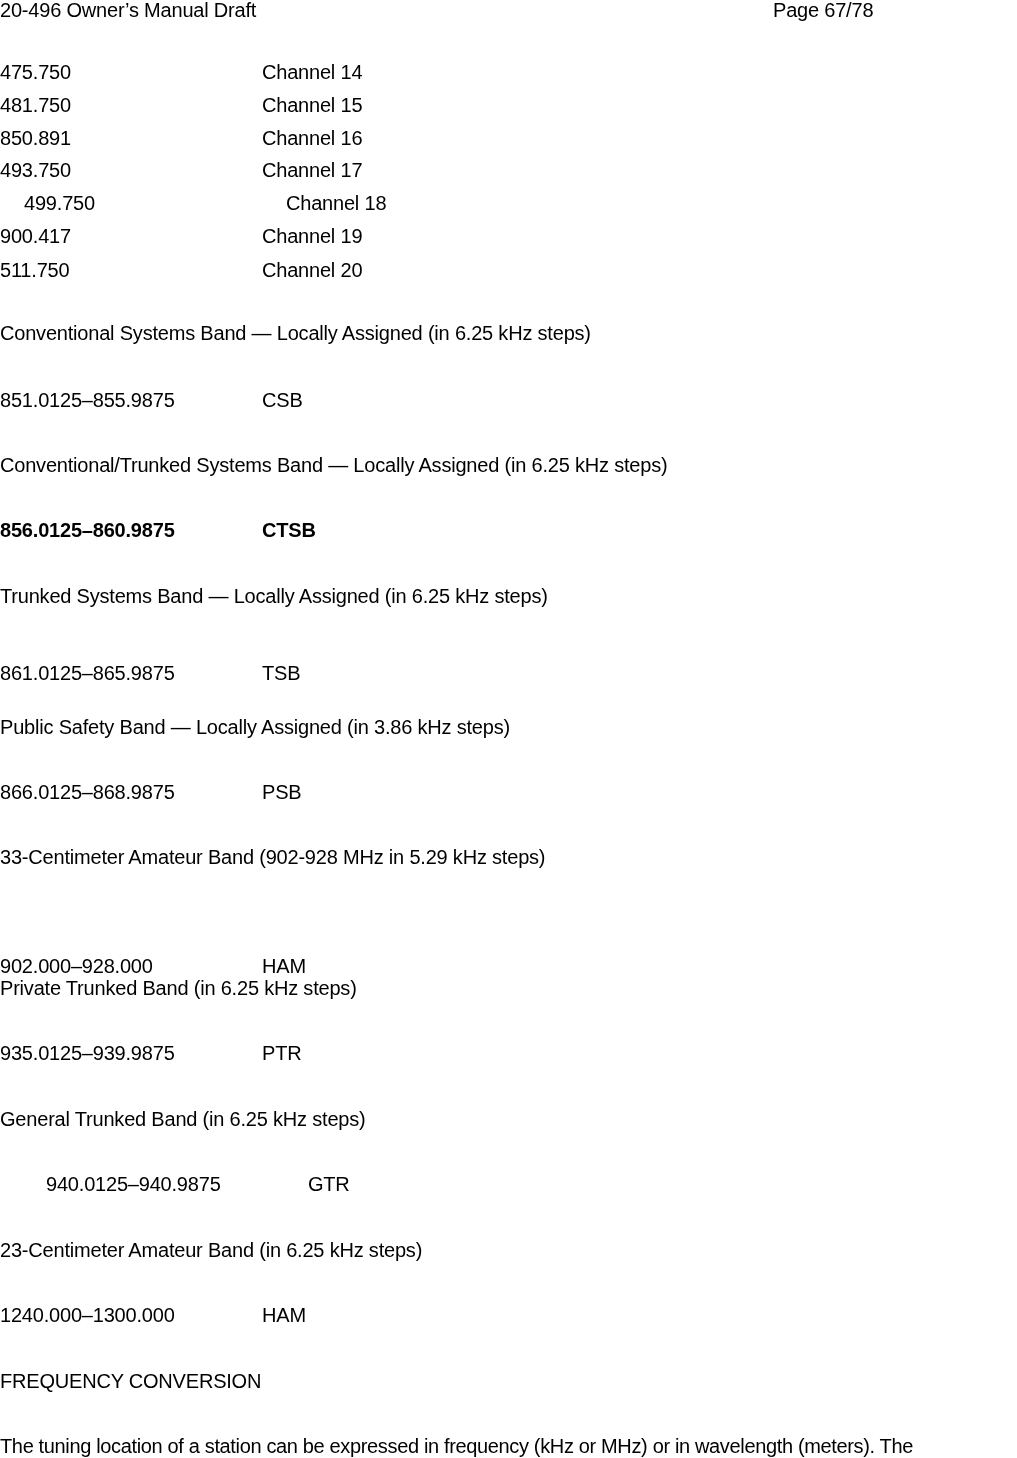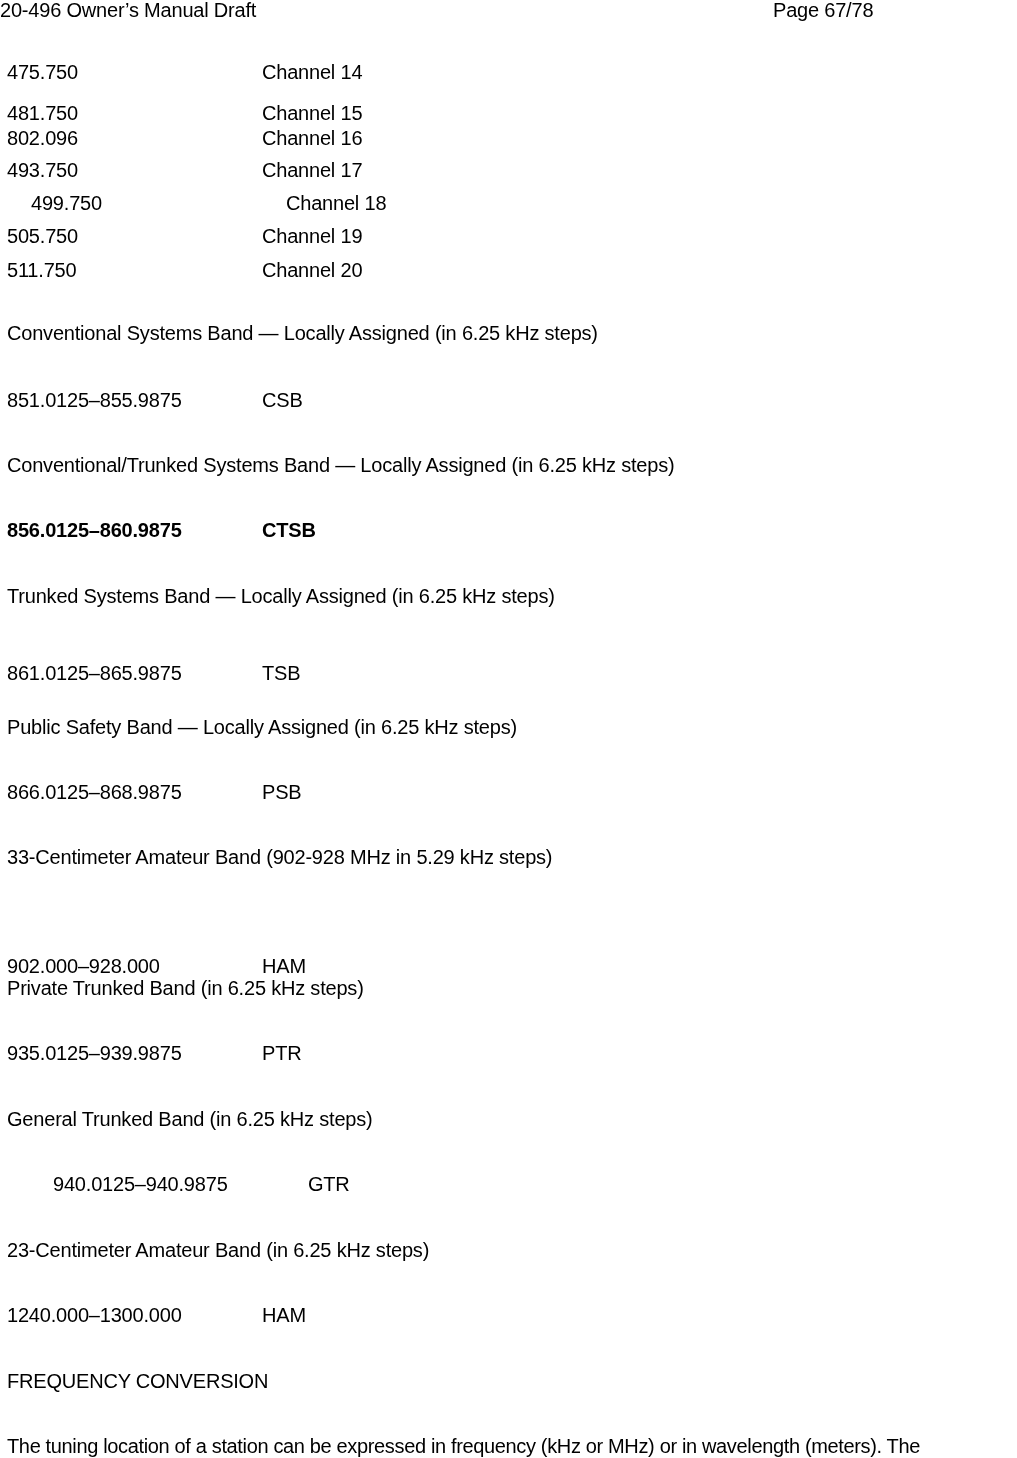--- a/index.html
+++ b/index.html
@@ -16,21 +16,20 @@
       color: #000000;
       font-size: 20px;
       letter-spacing: -0.2px;
     }
     .line {
       position: absolute;
       left: 0;
       white-space: nowrap;
       line-height: 24px;
       height: 24px;
-      padding-left: 7px;
     }
     .col2 {
       position: absolute;
       left: 262px;
       top: 0;
     }
     .header-left {
       position: absolute;
       left: 0;
       top: -2px;
@@ -54,38 +53,38 @@
 <div>
   <span class="header-left">20-496 Owner’s Manual Draft</span>
   <span class="header-right">Page 67/78</span>
 </div>
 
 <div>
   <div class="line" style="top:60px;">
     <span>475.750</span>
     <span class="col2">Channel 14</span>
   </div>
-  <div class="line" style="top:93px;margin-top:8px;">
+  <div class="line" style="top:93px;">
     <span>481.750</span>
     <span class="col2">Channel 15</span>
   </div>
   <div class="line" style="top:126px;">
-    <span>802.096</span>
+    <span>850.891</span>
     <span class="col2">Channel 16</span>
   </div>
   <div class="line" style="top:158px;">
     <span>493.750</span>
     <span class="col2">Channel 17</span>
   </div>
   <div class="line" style="top:191px;margin-left:24px;">
     <span>499.750</span>
     <span class="col2">Channel 18</span>
   </div>
   <div class="line" style="top:224px;">
-    <span>505.750</span>
+    <span>900.417</span>
     <span class="col2">Channel 19</span>
   </div>
   <div class="line" style="top:258px;">
     <span>511.750</span>
     <span class="col2">Channel 20</span>
   </div>
 </div>
 
 <div>
 
@@ -100,21 +99,21 @@
     <span>856.0125–860.9875</span>
     <span class="col2">CTSB</span>
   </div>
 
   <div class="line" style="top:584px;">Trunked Systems Band — Locally Assigned (in 6.25 kHz steps)</div>
   <div class="line" style="top:661px;">
     <span>861.0125–865.9875</span>
     <span class="col2">TSB</span>
   </div>
 
-  <div class="line" style="top:715px;">Public Safety Band — Locally Assigned (in 6.25 kHz steps)</div>
+  <div class="line" style="top:715px;">Public Safety Band — Locally Assigned (in 3.86 kHz steps)</div>
   <div class="line" style="top:780px;">
     <span>866.0125–868.9875</span>
     <span class="col2">PSB</span>
   </div>
 
   <div class="line" style="top:845px;">33-Centimeter Amateur Band (902-928 MHz in 5.29 kHz steps)</div>
   <div class="line" style="top:954px;">
     <span>902.000–928.000</span>
     <span class="col2">HAM</span>
   </div>

